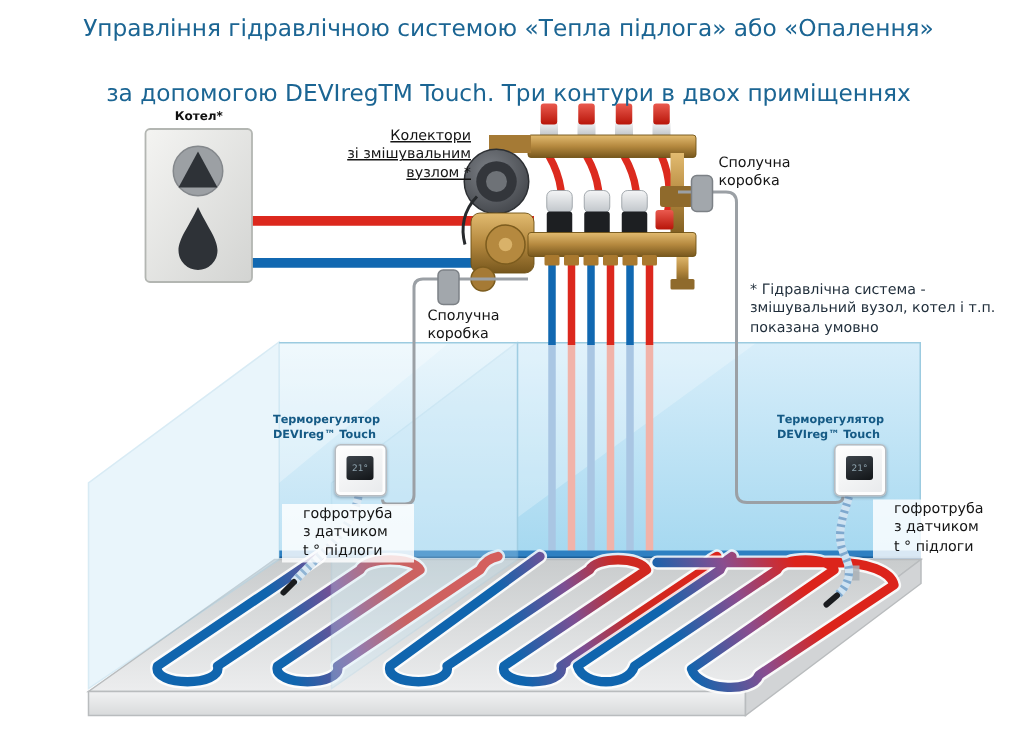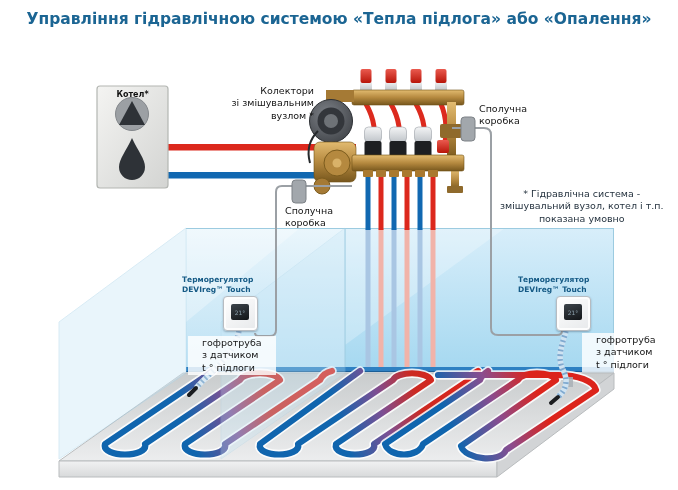--- a/index.html
+++ b/index.html
@@ -1,33 +1,33 @@
 <!DOCTYPE html>
 <html><head>
 <meta charset="utf-8">
 <style>
   html,body{margin:0;padding:0;background:#fff;}
   #stage{position:relative;width:678px;height:490px;background:#ffffff;overflow:hidden;
          font-family:"DejaVu Sans",sans-serif;}
   #diagram-svg{position:absolute;left:0;top:0;}
   .title{position:absolute;top:9px;left:0;width:678px;text-align:center;
-         font-weight:bold;font-size:15.5px;line-height:1.38;color:#1b6593;white-space:pre-line;}
+         font-weight:normal;font-size:15.5px;line-height:1.38;color:#1b6593;white-space:pre-line;}
   .lbl{position:absolute;font-size:9.5px;line-height:1.3;color:#141414;white-space:pre-line;}
   .lbl.right{text-align:right;}
   .lbl.bg{background:rgba(255,255,255,.82);padding:1px 14px;}
   .lbl.footnote{color:#1f2d3a;}
   .thermo-label{position:absolute;width:110px;text-align:left;font-size:7.5px;font-weight:bold;
                 color:#155a85;line-height:1.35;white-space:pre-line;}
   .thermo{position:absolute;width:33px;height:33px;background:linear-gradient(145deg,#ffffff,#e7e9eb);
           border:1px solid #b7bcc1;border-radius:4px;
           box-shadow:0 1px 2px rgba(40,60,80,.35), inset 0 0 0 2px #fdfdfd;}
   .thermo .screen{position:absolute;left:7px;top:7px;width:18px;height:16px;border-radius:2px;
           background:linear-gradient(160deg,#3c434a,#121518);color:#8da2ad;font-size:6px;
           display:flex;align-items:center;justify-content:center;}
-  .boiler-label{position:absolute;left:97px;top:90px;width:71px;text-align:center;
+  .boiler-label{position:absolute;left:97px;top:73px;width:71px;text-align:center;
           font-size:8px;font-weight:bold;color:#111;}
 </style>
 </head>
 <body>
 
 <div id="stage">
 
 <svg id="diagram-svg" width="678" height="490" viewBox="0 0 678 490">
   <defs>
     <linearGradient id="gWallL" x1="0" y1="0" x2="0" y2="1">
@@ -268,35 +268,35 @@
     <path d="M 352,186 L 282,186 Q 276,186 276,192 L 276,330 Q 276,336 270,336 L 258,336 Q 255,336 255,333"></path>
     <path d="M 452,128 L 484,128 Q 491,128 491,135 L 491,328 Q 491,335 498,335 L 557,335 Q 562,335 562,331"></path>
   </g>
   <g>
     <rect x="292" y="180" width="14" height="23" rx="3.5" fill="#a2a7ac" stroke="#7c8186"></rect>
     <rect x="461" y="117" width="14" height="24" rx="3.5" fill="#a2a7ac" stroke="#7c8186"></rect>
   </g>
 </svg>
 
   <div class="title"><span>Управління гідравлічною системою «Тепла підлога» або «Опалення»</span><br>
-    </div>
+    <span>за допомогою DEVIregTM Touch. Три контури в двох приміщеннях</span></div>
 
   <div class="boiler-label">Котел*</div>
 
-  <div class="lbl right" style="right:364px;top:85px;">Колектори
+  <div class="lbl right" style="right:364px;top:85px;text-decoration:underline;">Колектори
 зі змішувальним
 вузлом *</div>
 
   <div class="lbl" style="left:479px;top:103px;">Сполучна
 коробка</div>
 
   <div class="lbl" style="left:285px;top:205px;">Сполучна
 коробка</div>
 
-  <div class="lbl footnote" style="left:500px;top:188px;text-align:center;">* Гідравлічна система -
+  <div class="lbl footnote" style="left:500px;top:188px;">* Гідравлічна система -
 змішувальний вузол, котел і т.п.
 показана умовно</div>
 
   <div class="thermo-label" style="left:182px;top:275px;">Терморегулятор
 DEVIreg™ Touch</div>
   <div class="thermo-label" style="left:518px;top:275px;">Терморегулятор
 DEVIreg™ Touch</div>
 
   <div class="thermo" style="left:223px;top:296px;">
     <div class="screen">21°</div>

